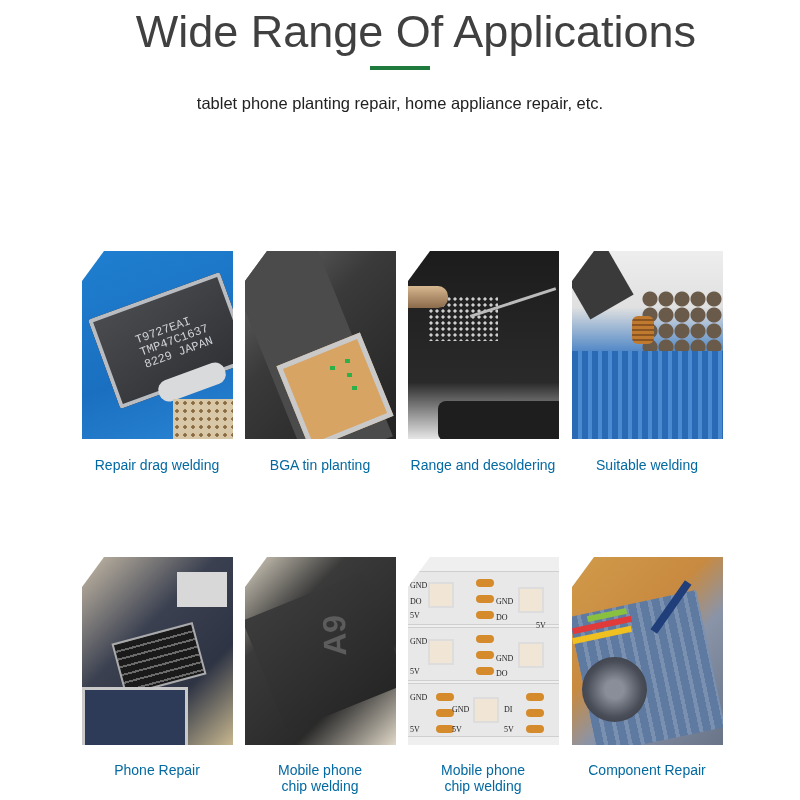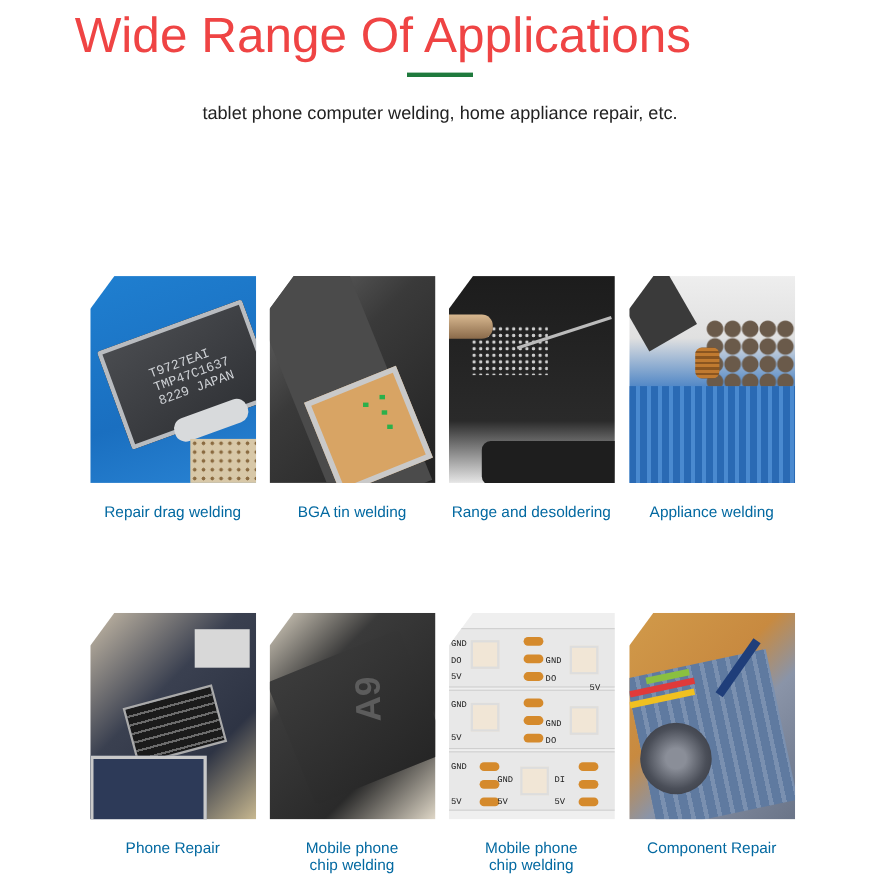--- a/index.html
+++ b/index.html
@@ -1,19 +1,19 @@
 <!DOCTYPE html>
 <html><head>
 <meta charset="utf-8">
 <style>
   html, body { margin: 0; padding: 0; background: #ffffff; }
   body { width: 800px; height: 800px; position: relative; overflow: hidden;
          font-family: "Liberation Sans", sans-serif; color: #1a1a1a; }
-  .title { position: absolute; left: 0; top: 6px; width: 696px; text-align: center;
-           font-size: 45px; line-height: 52px; color: #ef4444; letter-spacing: 0px; }
+  .title { position: absolute; left: 0; top: 6px; width: 696px; text-align: right;
+           font-size: 45px; line-height: 52px; color: #404040; letter-spacing: 0px; }
   .accent-bar { position: absolute; left: 370px; top: 66px; width: 60px; height: 4px; }
   .subtitle { position: absolute; left: 0; top: 91px; width: 800px; text-align: center;
               font-size: 16.5px; line-height: 24px; color: #222; }
   .subtitle div { white-space: nowrap; }
   .tile { position: absolute; width: 151px; height: 188px; overflow: hidden;
           clip-path: polygon(22px 0, 100% 0, 100% 100%, 0 100%, 0 30px); }
   .caption { position: absolute; width: 170px; text-align: center; font-size: 14px;
              line-height: 16px; color: #0369a1; }
   
   .img1 { background: linear-gradient(160deg, #1f7fd0 0%, #1a6fc0 60%, #2a84d4 100%); }
@@ -61,39 +61,39 @@
   .img6 { background: linear-gradient(135deg, #d8d0c0 0%, #3a3a3a 30%, #2a2a2a 70%, #e0d8c8 100%); }
   .img6 .soc { position: absolute; left: 15px; top: 35px; width: 130px; height: 120px;
                background: linear-gradient(160deg, #3c3c3c, #252525); transform: rotate(-22deg); border-radius: 4px; }
   .img6 .soc span { position: absolute; left: 60px; top: 30px; color: #5c5c5c; font-size: 32px;
                     transform: rotate(-70deg); font-weight: bold; }
   .img7 { background: #efefef; }
   .img7 .strip { position: absolute; left: 0; width: 151px; height: 52px; background: #e8e8e8;
                  border-top: 1px solid #cfcfcf; border-bottom: 1px solid #cfcfcf; }
   .img7 .led { position: absolute; width: 22px; height: 22px; background: #f1e6d6; border: 2px solid #ddd; }
   .img7 .pad { position: absolute; width: 18px; height: 8px; border-radius: 4px; background: #d58a2c; }
-  .img7 .lbl { position: absolute; font-size: 8px; color: #222; font-family: Liberation Mono, monospace; }
+  .img7 .lbl { position: absolute; font-size: 8px; color: #222; font-family: Liberation Serif, serif; }
   .img8 { background: linear-gradient(135deg, #d19a4a 0%, #c88a40 40%, #8a94a8 60%, #6a7488 100%); }
   .img8 .mb { position: absolute; left: 10px; top: 45px; width: 130px; height: 140px;
               background: repeating-linear-gradient(90deg, #5f7aa0 0 8px, #7a90b0 8px 12px); transform: rotate(-12deg); }
   .img8 .slot1 { position: absolute; left: 0; top: 65px; width: 60px; height: 6px; background: #e03a3a; transform: rotate(-12deg); }
   .img8 .slot2 { position: absolute; left: 0; top: 75px; width: 60px; height: 6px; background: #f0c020; transform: rotate(-12deg); }
   .img8 .slot3 { position: absolute; left: 15px; top: 55px; width: 40px; height: 6px; background: #8ac040; transform: rotate(-12deg); }
   .img8 .fan { position: absolute; left: 10px; top: 100px; width: 65px; height: 65px; border-radius: 50%;
                background: radial-gradient(circle, #8a8e98 20%, #4a4e58 60%, #2e3038 100%); }
   .img8 .iron { position: absolute; left: 95px; top: 20px; width: 8px; height: 60px; background: #1f3e7a;
                 transform: rotate(35deg); }
 </style>
 </head>
 <body>
 
 <div class="title">Wide Range Of Applications</div>
 <div class="accent-bar" style="background:#1f7a3d;"></div>
 <div class="subtitle">
-  <div>tablet phone computer welding, home appliance repair, etc.</div>
+  <div>tablet phone planting repair, home appliance repair, etc.</div>
 </div>
 
 <div class="tile img1" style="left:82px; top:251px;">
   <div class="chip">
     <span>
       <span style="position:static">T9727EAI</span><br>
       <span style="position:static">TMP47C1637</span><br>
       <span style="position:static">8229 JAPAN</span>
     </span>
   </div>
@@ -103,37 +103,37 @@
 <div class="caption" style="left:72px; top:457px;">Repair drag welding</div>
 
 <div class="tile img2" style="left:245px; top:251px;">
   <div class="board"></div>
   <div class="bga"></div>
   <div class="dot" style="left:85px; top:115px;"></div>
   <div class="dot" style="left:100px; top:108px;"></div>
   <div class="dot" style="left:102px; top:122px;"></div>
   <div class="dot" style="left:107px; top:135px;"></div>
 </div>
-<div class="caption" style="left:235px; top:457px;">BGA tin welding</div>
+<div class="caption" style="left:235px; top:457px;">BGA tin planting</div>
 
 <div class="tile img3" style="left:408px; top:251px;">
   <div class="stencil"></div>
   <div class="tool"></div>
   <div class="tip"></div>
   <div class="lower"></div>
 </div>
 <div class="caption" style="left:398px; top:457px;">Range and desoldering</div>
 
 <div class="tile img4" style="left:572px; top:251px;">
   <div class="pcb"></div>
   <div class="caps"></div>
   <div class="coil"></div>
   <div class="syringe"></div>
 </div>
-<div class="caption" style="left:562px; top:457px;">Appliance welding</div>
+<div class="caption" style="left:562px; top:457px;">Suitable welding</div>
 
 <div class="tile img5" style="left:82px; top:557px;">
   <div class="shield"></div>
   <div class="conn"></div>
   <div class="panel"></div>
 </div>
 <div class="caption" style="left:72px; top:762px;">Phone Repair</div>
 
 <div class="tile img6" style="left:245px; top:557px;">
   <div class="soc">

